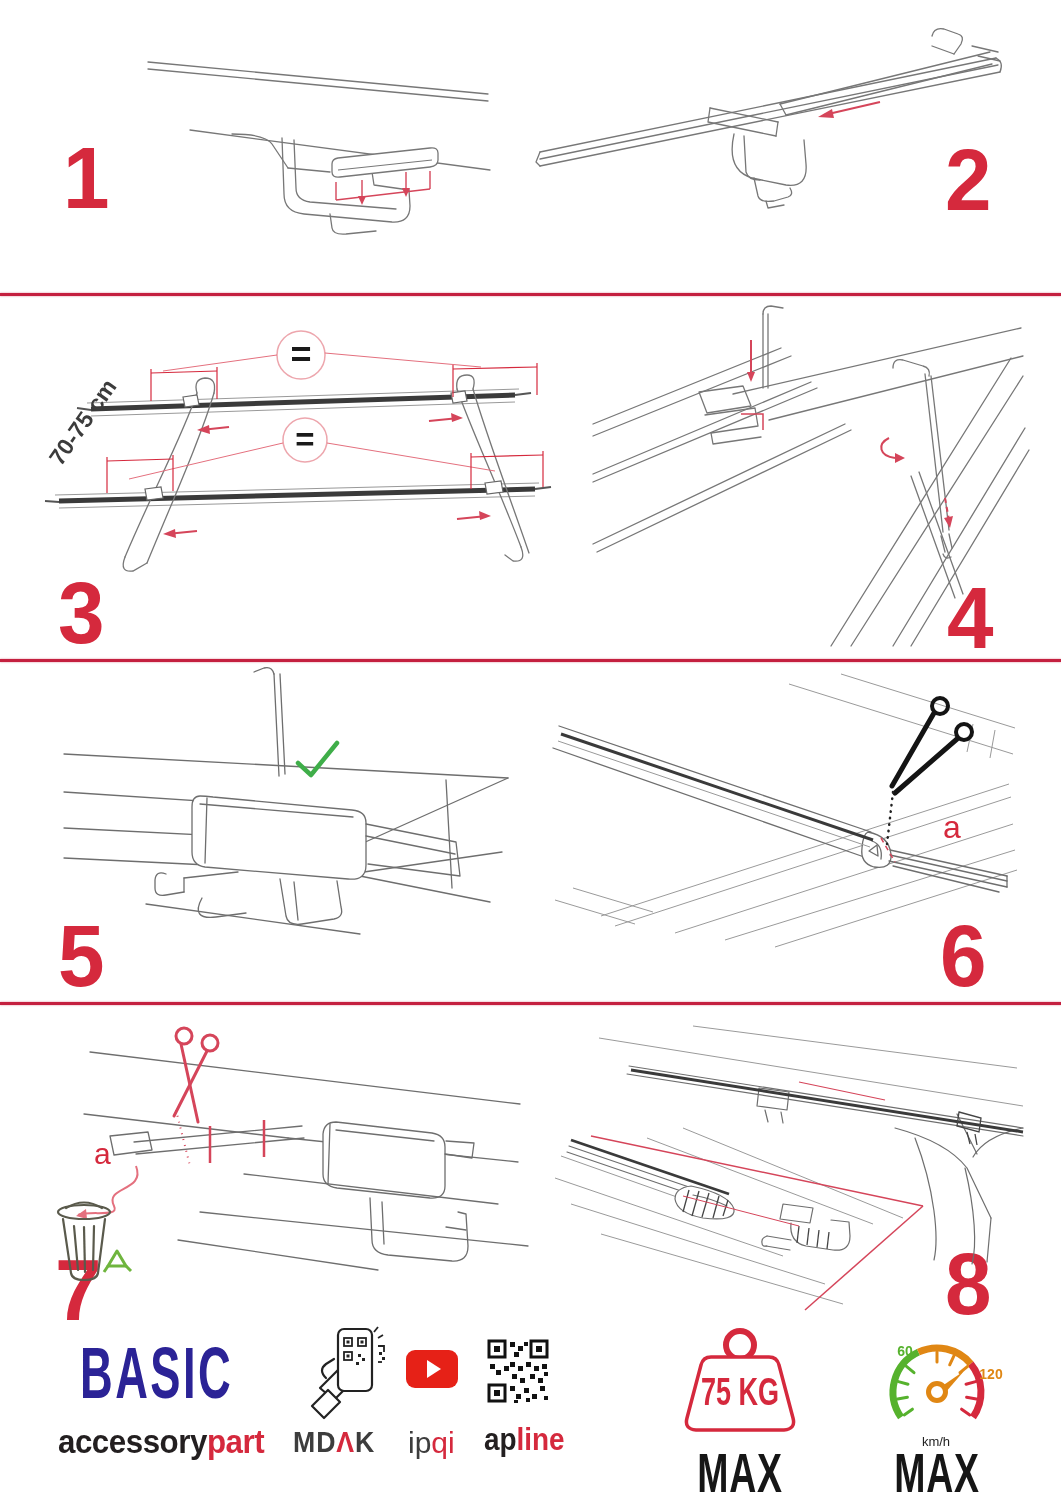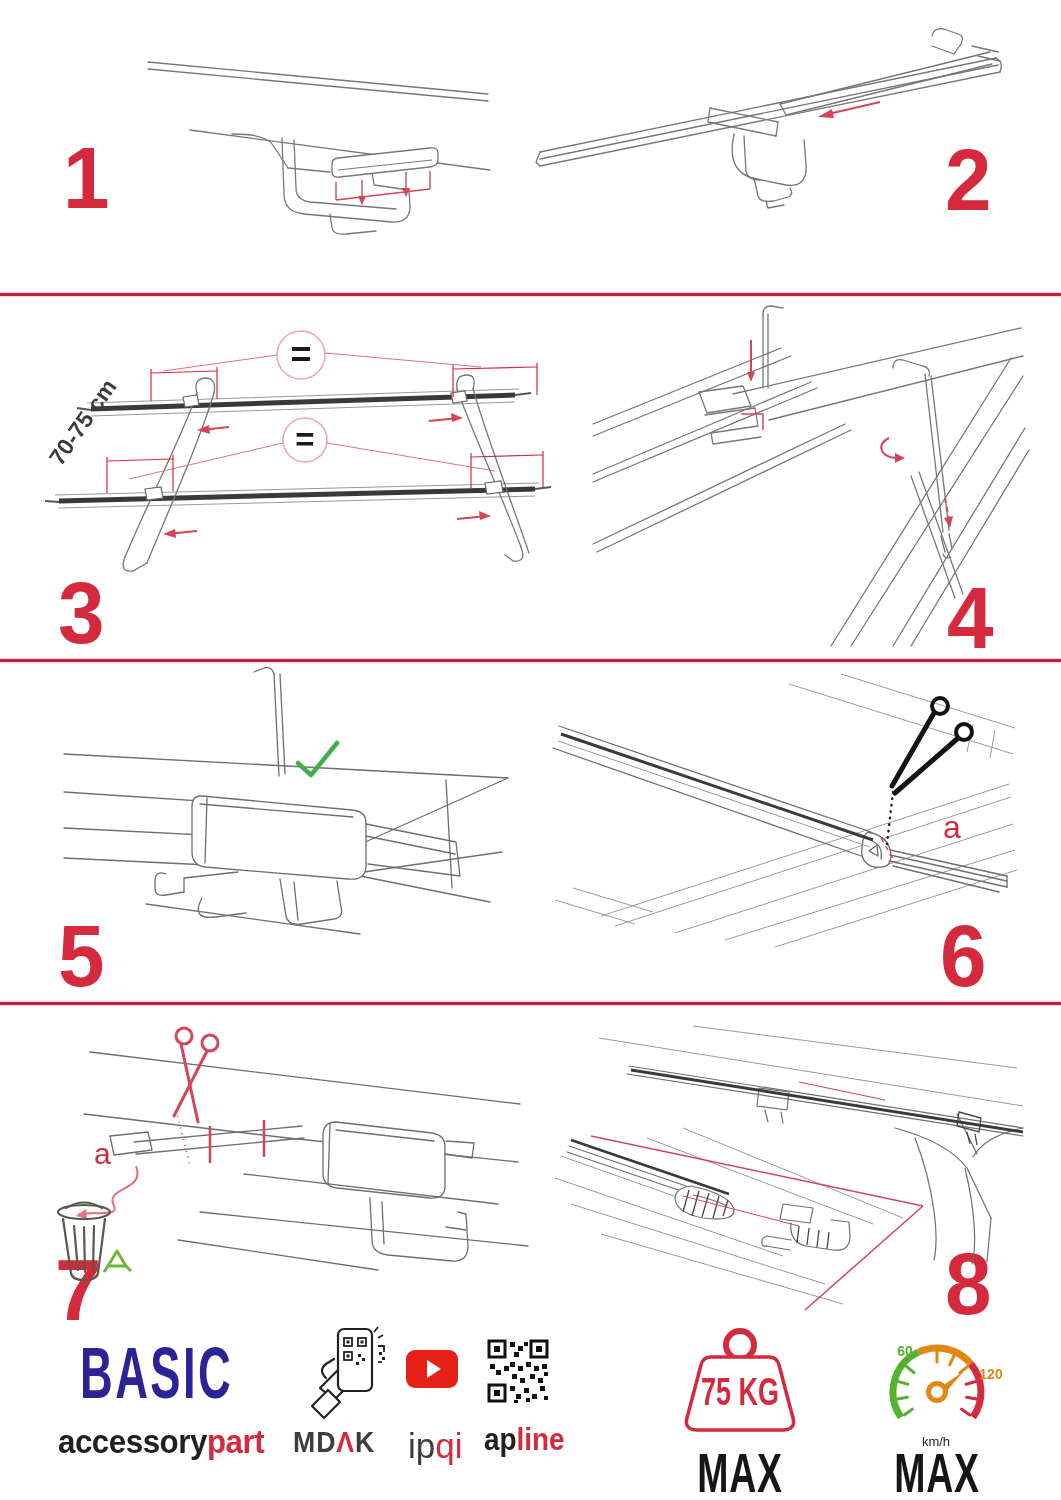--- a/index.html
+++ b/index.html
@@ -15,21 +15,21 @@
               font-size:73px;line-height:1;letter-spacing:4px;transform:scale(.62,1);
               transform-origin:left top;white-space:nowrap;}
   .logo-accpart{position:absolute;left:58px;top:1424px;font-weight:700;font-size:34px;
                 line-height:1;letter-spacing:-.5px;transform:scaleX(.92);
                 transform-origin:left top;white-space:nowrap;}
   .logo-accpart .black{color:#231f20;} .logo-accpart .red{color:#d5293d;}
   .logo-mdak{position:absolute;left:293px;top:1428px;font-weight:700;font-size:29px;
              line-height:1;letter-spacing:1px;color:#3d3d3d;transform:scaleX(.92);
              transform-origin:left top;white-space:nowrap;}
   .logo-mdak .red{color:#d5293d;}
-  .logo-ipqi{position:absolute;left:408px;top:1428px;font-weight:400;font-size:35px;
+  .logo-ipqi{position:absolute;left:408px;top:1428px;font-weight:400;font-size:30px;
              line-height:1;color:#3d3d3d;white-space:nowrap;}
   .logo-ipqi .red{color:#d5293d;}
   .logo-apline{position:absolute;left:484px;top:1424px;font-weight:700;font-size:31px;
                line-height:1;letter-spacing:0;transform:scaleX(.9);transform-origin:left top;
                white-space:nowrap;}
   .logo-apline .black{color:#231f20;} .logo-apline .red{color:#d5293d;}
   .max-label{position:absolute;text-align:center;font-weight:700;font-size:48px;line-height:1;
              color:#161616;letter-spacing:1px;transform:scale(.78,1.15);transform-origin:center top;}
 </style>
 </head>

